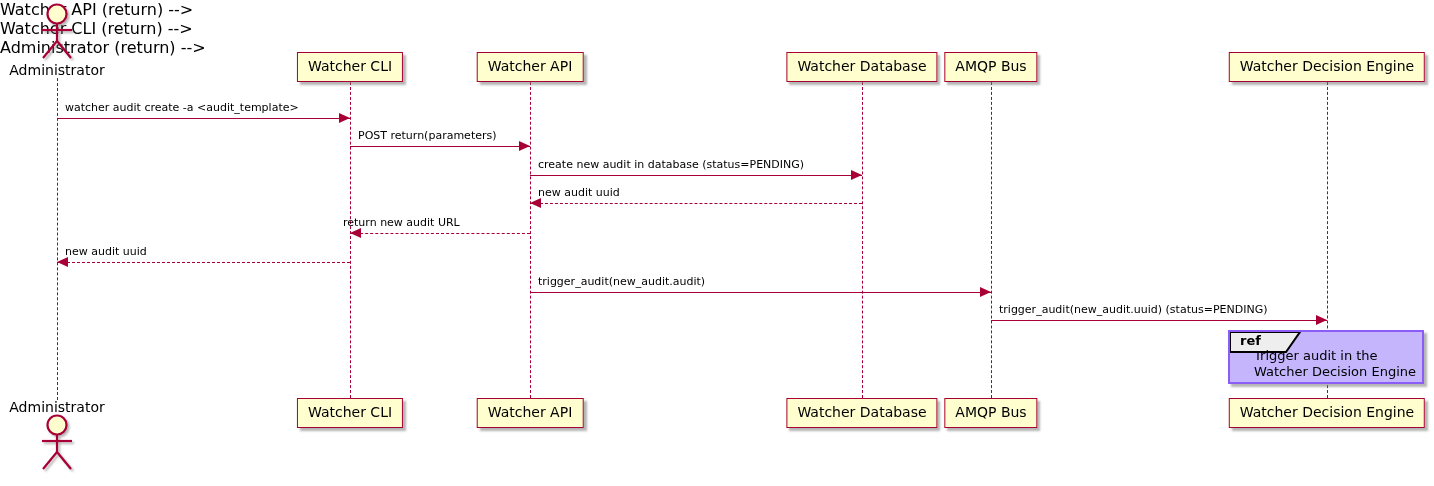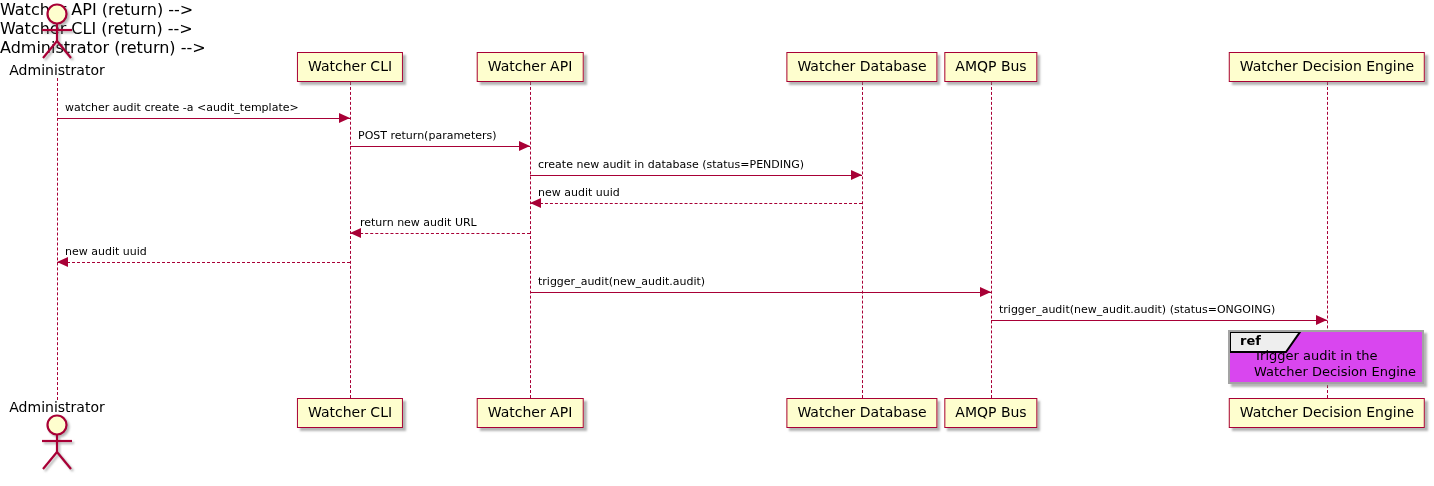--- a/index.html
+++ b/index.html
@@ -56,22 +56,22 @@
     border-left: 11px solid #A80036;
   }
   .ah-l {
     border-top: 5px solid transparent;
     border-bottom: 5px solid transparent;
     border-right: 11px solid #A80036;
   }
   
   .ref-box {
     position: absolute;
-    background: #d946ef;
-    border: 2px solid #a3a3a3;
+    background: #c4b5fd;
+    border: 2px solid #8b5cf6;
     box-shadow: 3px 3px 2px rgba(120,120,120,0.55);
   }
   .ref-tab { position: absolute; top: 0; left: 0; }
   .ref-tab-label {
     position: absolute;
     top: 1px;
     left: 10px;
     font-size: 13px;
     font-weight: bold;
   }
@@ -140,42 +140,42 @@
 
    Watcher API (return) --&gt;
   <div>
     <span class="msg-label" style="left:538px; top:185px">new audit uuid</span>
     <div class="msg-line dashed" style="left:530px; top:203px; width:332px"></div>
     <div class="ah ah-l" style="left:530px; top:198px"></div>
   </div>
 
    Watcher CLI (return) --&gt;
   <div>
-    <span class="msg-label" style="left:360px; top:215px">return new audit URL</span>
+    <span class="msg-label" style="left:343px; top:215px">return new audit URL</span>
     <div class="msg-line dashed" style="left:350px; top:233px; width:180px"></div>
     <div class="ah ah-l" style="left:350px; top:228px"></div>
   </div>
 
    Administrator (return) --&gt;
   <div>
     <span class="msg-label" style="left:65px; top:244px">new audit uuid</span>
     <div class="msg-line dashed" style="left:57px; top:262px; width:293px"></div>
     <div class="ah ah-l" style="left:57px; top:257px"></div>
   </div>
 
   
   <div>
     <span class="msg-label" style="left:538px; top:274px">trigger_audit(new_audit.audit)</span>
     <div class="msg-line solid" style="left:530px; top:292px; width:461px"></div>
     <div class="ah ah-r" style="left:980px; top:287px"></div>
   </div>
 
   
   <div>
-    <span class="msg-label" style="left:999px; top:302px">trigger_audit(new_audit.audit) (status=ONGOING)</span>
+    <span class="msg-label" style="left:999px; top:302px">trigger_audit(new_audit.uuid) (status=PENDING)</span>
     <div class="msg-line solid" style="left:991px; top:320px; width:336px"></div>
     <div class="ah ah-r" style="left:1316px; top:315px"></div>
   </div>
 
   
   <div class="ref-box" style="left:1228px; top:330px; width:192px; height:50px">
     <div class="ref-tab">
       <svg width="72" height="21" viewBox="0 0 72 21">
         <polygon points="0,0 70,0 56,20 0,20" fill="#EEEEEE" stroke="#000000" stroke-width="2"></polygon>
       </svg>

